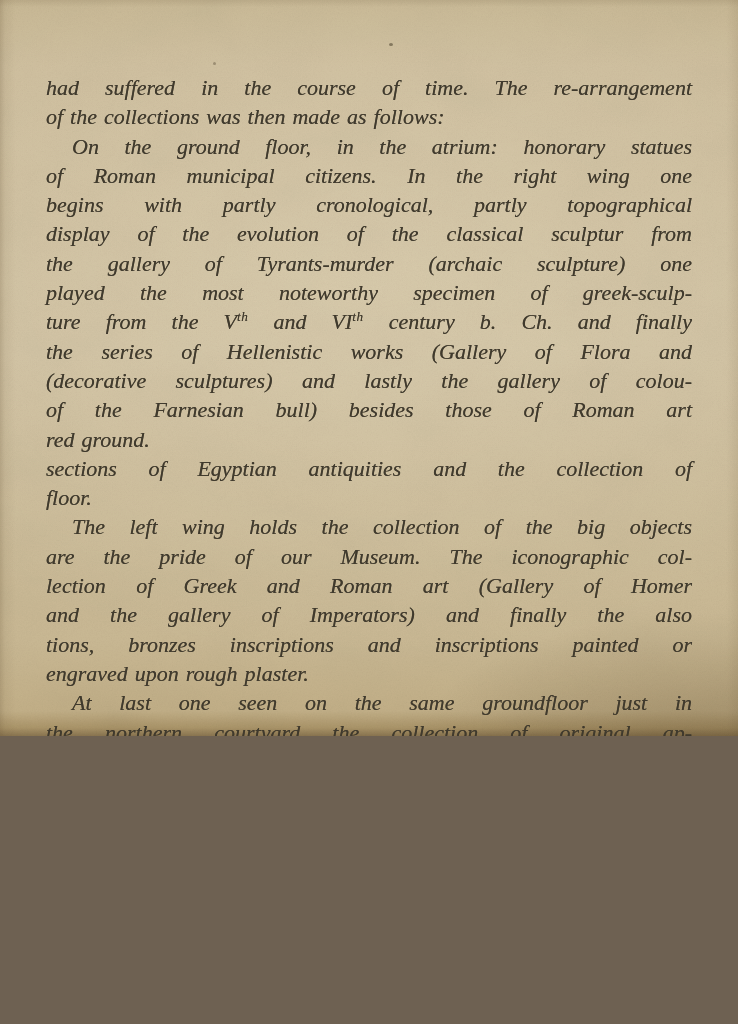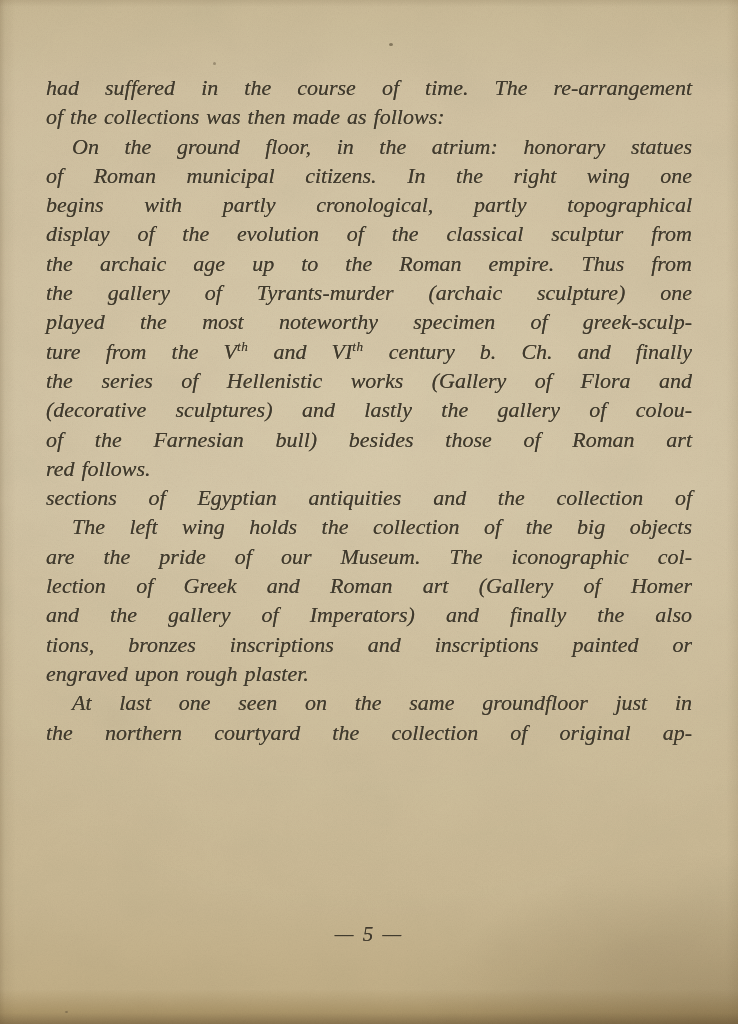--- a/index.html
+++ b/index.html
@@ -3,21 +3,21 @@
 <meta charset="utf-8">
 <style>
   html, body {
     margin: 0;
     padding: 0;
     background: #6e6152;
   }
   .page {
     position: relative;
     width: 738px;
-    height: 1024px;
+    height: 736px;
     overflow: hidden;
     background-color: #cdbd9b;
     background-image:
       
       linear-gradient(90deg, rgba(100,80,50,0.22) 0px, rgba(100,80,50,0.07) 5px, rgba(100,80,50,0) 16px),
       
       linear-gradient(270deg, rgba(100,80,50,0.10) 0px, rgba(100,80,50,0) 12px),
       
       linear-gradient(180deg, rgba(110,90,60,0.14) 0px, rgba(110,90,60,0) 7px),
       
@@ -97,31 +97,31 @@
   <div class="textblock">
       <div>
         <div class="line">had suffered in the course of time. The re-arrangement</div>
         <div class="line flush">of the collections was then made as follows:</div>
       </div>
       <div>
         <div class="line indent">On the ground floor, in the atrium: honorary statues</div>
         <div class="line">of Roman municipal citizens. In the right wing one</div>
         <div class="line">begins with partly cronological, partly topographical</div>
         <div class="line">display of the evolution of the classical sculptur from</div>
-        <div class="line">the archaic age up to the Roman empire. Thus from</div>
         <div class="line">the gallery of Tyrants-murder (archaic sculpture) one</div>
         <div class="line">played the most noteworthy specimen of greek-sculp-</div>
         <div class="line">ture from the V<sup>th</sup> and VI<sup>th</sup> century b. Ch. and finally</div>
         <div class="line">the series of Hellenistic works (Gallery of Flora and</div>
         <div class="line">(decorative sculptures) and lastly the gallery of colou-</div>
         <div class="line">of the Farnesian bull) besides those of Roman art</div>
-        <div class="line flush">red follows.</div>
+        <div class="line flush">red ground.</div>
       </div>
       <div>
         <div class="line">sections of Egyptian antiquities and the collection of</div>
+        <div class="line flush">floor.</div>
       </div>
       <div>
         <div class="line indent">The left wing holds the collection of the big objects</div>
         <div class="line">are the pride of our Museum. The iconographic col-</div>
         <div class="line">lection of Greek and Roman art (Gallery of Homer</div>
         <div class="line">and the gallery of Imperators) and finally the also</div>
         <div class="line">tions, bronzes inscriptions and inscriptions painted or</div>
         <div class="line flush">engraved upon rough plaster.</div>
       </div>
       <div>

